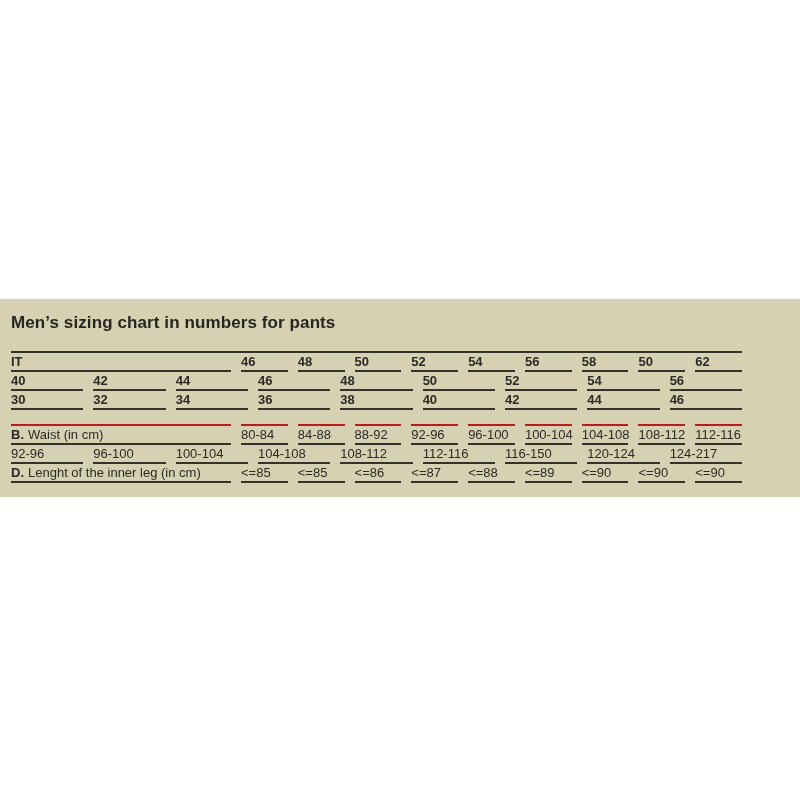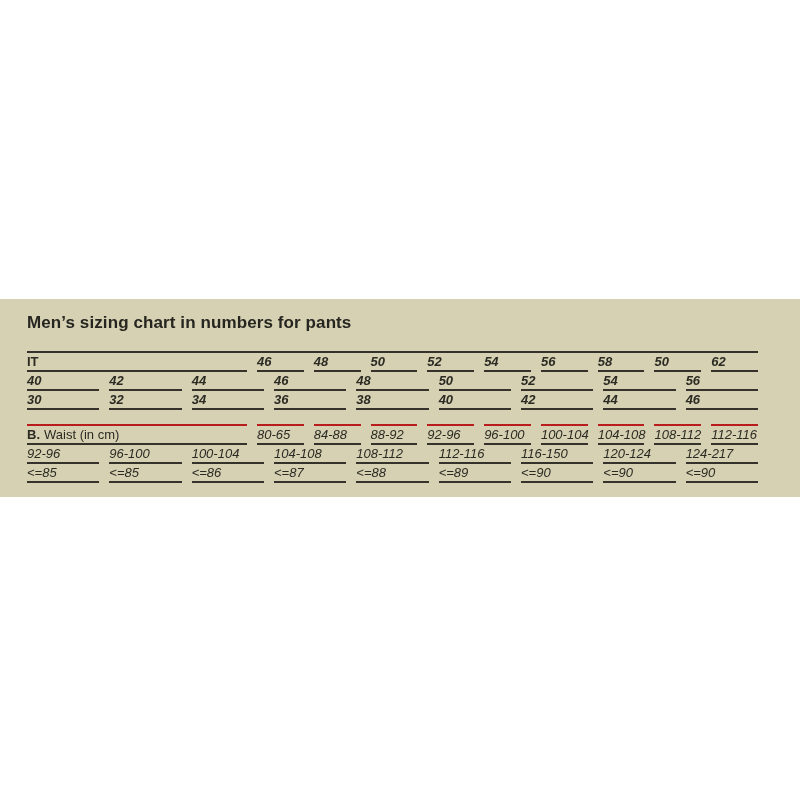--- a/index.html
+++ b/index.html
@@ -18,21 +18,21 @@
   .panel {
     position: absolute;
     left: 0;
     top: 299px;
     width: 800px;
     height: 198px;
     background: #d5d1b2;
     color: #2b2a23;
   }
   .panel-inner {
-    padding: 14px 0 0 27px;
+    padding: 14px 0 0 11px;
   }
   .title {
     font-size: 17px;
     font-weight: 700;
     letter-spacing: 0.1px;
     color: #262520;
     margin: 0;
   }
   .sizing-table {
     width: 731px;
@@ -57,21 +57,20 @@
   }
   .group-2 .row-first .cell { border-top: 2px solid #b91c1c; }
   .label-cell {
     flex: 0 0 220px;
     font-weight: 700;
   }
   .val-cell {
     flex: 1 1 0;
     min-width: 0;
     font-weight: 700;
-    font-style: italic;
   }
   .group-2 .val-cell { font-weight: 400; }
   .group-2 .label-cell { font-weight: 400; }
   .pfx { font-weight: 700; }
   .lbl { margin-left: 4px; }
 </style>
 </head>
 <body>
 
 <div class="viewport">
@@ -114,21 +113,21 @@
             <div class="cell val-cell">40</div>
             <div class="cell val-cell">42</div>
             <div class="cell val-cell">44</div>
             <div class="cell val-cell">46</div>
           </div>
         </div>
 
         <div class="group group-2">
           <div class="row row-first">
             <div class="cell label-cell"><span class="pfx">B.</span><span class="lbl">Waist (in cm)</span></div>
-            <div class="cell val-cell">80-65</div>
+            <div class="cell val-cell">80-84</div>
             <div class="cell val-cell">84-88</div>
             <div class="cell val-cell">88-92</div>
             <div class="cell val-cell">92-96</div>
             <div class="cell val-cell">96-100</div>
             <div class="cell val-cell">100-104</div>
             <div class="cell val-cell">104-108</div>
             <div class="cell val-cell">108-112</div>
             <div class="cell val-cell">112-116</div>
           </div>
           <div class="row">
@@ -136,20 +135,21 @@
             <div class="cell val-cell">96-100</div>
             <div class="cell val-cell">100-104</div>
             <div class="cell val-cell">104-108</div>
             <div class="cell val-cell">108-112</div>
             <div class="cell val-cell">112-116</div>
             <div class="cell val-cell">116-150</div>
             <div class="cell val-cell">120-124</div>
             <div class="cell val-cell">124-217</div>
           </div>
           <div class="row">
+            <div class="cell label-cell"><span class="pfx">D.</span><span class="lbl">Lenght of the inner leg (in cm)</span></div>
             <div class="cell val-cell">&lt;=85</div>
             <div class="cell val-cell">&lt;=85</div>
             <div class="cell val-cell">&lt;=86</div>
             <div class="cell val-cell">&lt;=87</div>
             <div class="cell val-cell">&lt;=88</div>
             <div class="cell val-cell">&lt;=89</div>
             <div class="cell val-cell">&lt;=90</div>
             <div class="cell val-cell">&lt;=90</div>
             <div class="cell val-cell">&lt;=90</div>
           </div>

